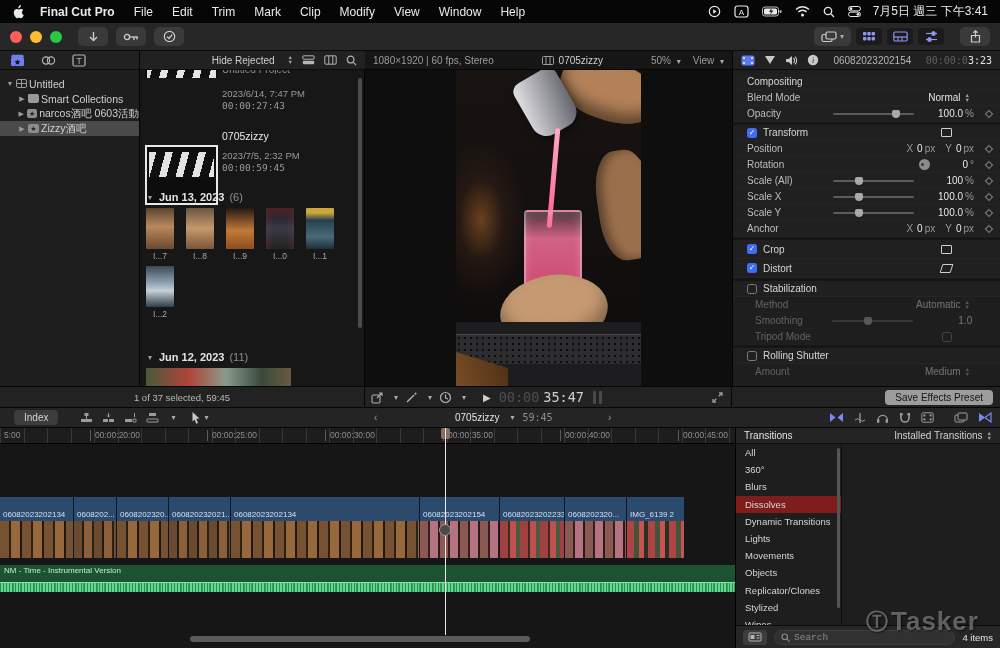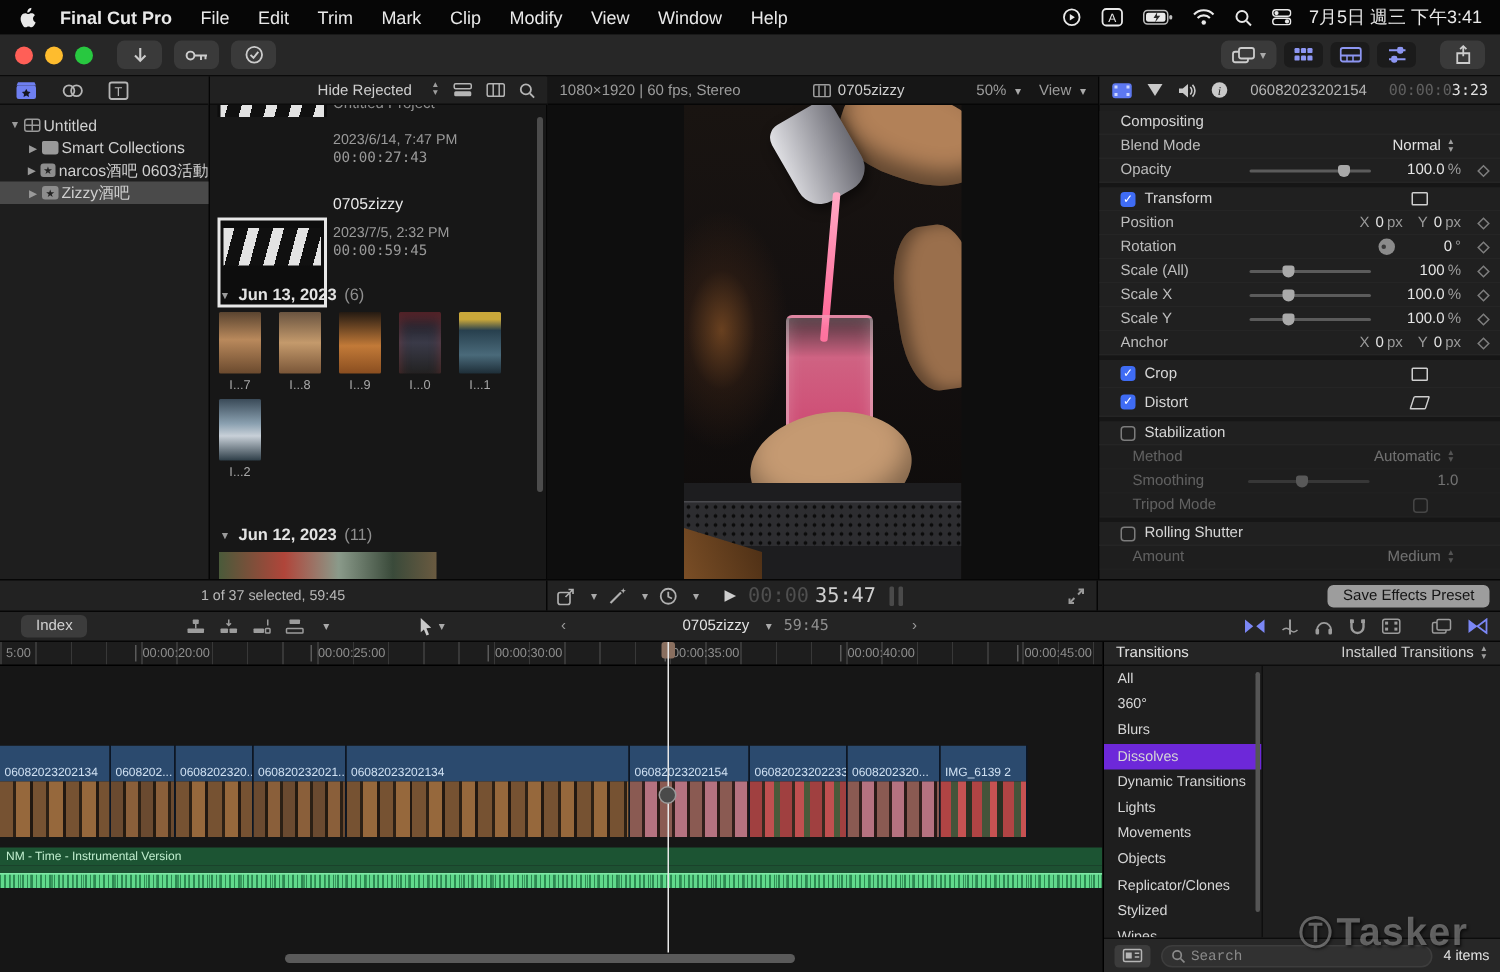--- a/index.html
+++ b/index.html
@@ -117,21 +117,21 @@
   .transport { display:flex; align-items:center; gap:7px; }
   .vtc { position:absolute; left:118px; display:flex; align-items:center; gap:8px; }
   .vtc .play { color:#cfcfcf; font-size:10px; }
   .vtc .dimtc { color:#4f4f4f; font-size:13.5px; }
   .vtc .brtc { color:#cfcfcf; font-size:13.5px; margin-left:-4px; }
   .meters { position:absolute; left:228px; display:flex; gap:3px; }
   .meters span { width:3px; height:13px; background:#4a4a4a; border-radius:1px; }
   .fullscr { position:absolute; right:8px; color:#9a9a9a; font-size:10px; }
 
   
-  .tltoolbar { position:absolute; top:408px; left:0; width:1000px; height:20px; background:#242424; border-bottom:1px solid #060606; display:flex; align-items:center; font-size:10px;gap:44px; }
+  .tltoolbar { position:absolute; top:408px; left:0; width:1000px; height:20px; background:#242424; border-bottom:1px solid #060606; display:flex; align-items:center; font-size:10px; }
   .idxbtn { margin-left:14px; background:#3c3c3c; border-radius:4px; padding:2px 10px; color:#d2d2d2; }
   .edit-icons { display:flex; gap:9px; margin-left:22px; align-items:center; }
   .tool-arrow { margin-left:16px; display:flex; align-items:center; }
   .tl-nav { color:#9a9a9a; font-size:10px; }
   .tl-center { display:flex; align-items:center; gap:8px; }
   .tl-right { display:flex; gap:10px; align-items:center; margin-right:8px; }
 
   
   .timeline { position:absolute; top:428px; left:0; width:735px; height:220px; background:#161616; overflow:hidden; }
   .ruler { position:absolute; top:0; left:0; width:100%; height:16px; background:#1d1d1d; border-bottom:1px solid #000;
@@ -157,21 +157,21 @@
   .ph-dot { position:absolute; left:439px; top:96px; width:12px; height:12px; border-radius:50%; background:#4a4a4a; border:1px solid #9a9a9a; z-index:6; }
   .tl-scroll { position:absolute; top:208px; left:190px; width:340px; height:6px; border-radius:3px; background:#5a5a5a; }
 
   
   .transitions { position:absolute; top:428px; left:735px; width:265px; height:220px; background:#1e1e1e; border-left:1px solid #000; }
   .tr-header { height:16px; display:flex; align-items:center; padding:0 8px; border-bottom:1px solid #0c0c0c; background:#242424; }
   .tr-title { font-size:10px; color:#e0e0e0; flex:1; }
   .tr-installed { font-size:10px; color:#cfcfcf; display:flex; align-items:center; }
   .tr-cats { position:absolute; top:16px; left:0; width:106px; bottom:23px; border-right:1px solid #0e0e0e; overflow:hidden; }
   .tcat { height:17.2px; display:flex; align-items:center; padding:0 9px; font-size:9.5px; color:#d6d6d6; white-space:nowrap; }
-  .tcat.sel { background:#6d28d9; }
+  .tcat.sel { background:#7f1d1d; }
   .tr-scroll { position:absolute; right:1px; top:4px; width:3px; height:160px; background:#555; border-radius:2px; }
   .tr-grid { position:absolute; top:16px; left:106px; right:0; bottom:23px; background:#1a1a1a; }
   .tthumb { position:absolute; width:62px; height:35px; border-radius:2px; overflow:hidden; }
   .tthumb .mtn { position:absolute; left:-5%; right:-5%; top:30%; bottom:25%; background:rgba(60,40,70,.55);
                  clip-path:polygon(0 100%,16% 25%,30% 75%,47% 8%,62% 70%,79% 32%,100% 100%); }
   .tlab { position:absolute; font-size:9.5px; color:#c9c9c9; white-space:nowrap; }
   .th-cross { background:linear-gradient(180deg,#7d6cab 0%,#a37f93 35%,#cf8d5e 60%,#8a5634 82%,#693f24 100%); }
   .th-divide { background:linear-gradient(90deg,#49609a 0 28%,#0d0d14 28% 34%,#2b3455 34% 60%,#0d0d14 60% 66%,#c47c43 66% 100%); }
   .th-fade { background:linear-gradient(180deg,#cb9459 0%,#b07340 55%,#74421f 100%); }
   .th-flow { background:linear-gradient(180deg,#8a74ae 0%,#b08a83 40%,#c98a58 65%,#7a4c2c 100%); }

